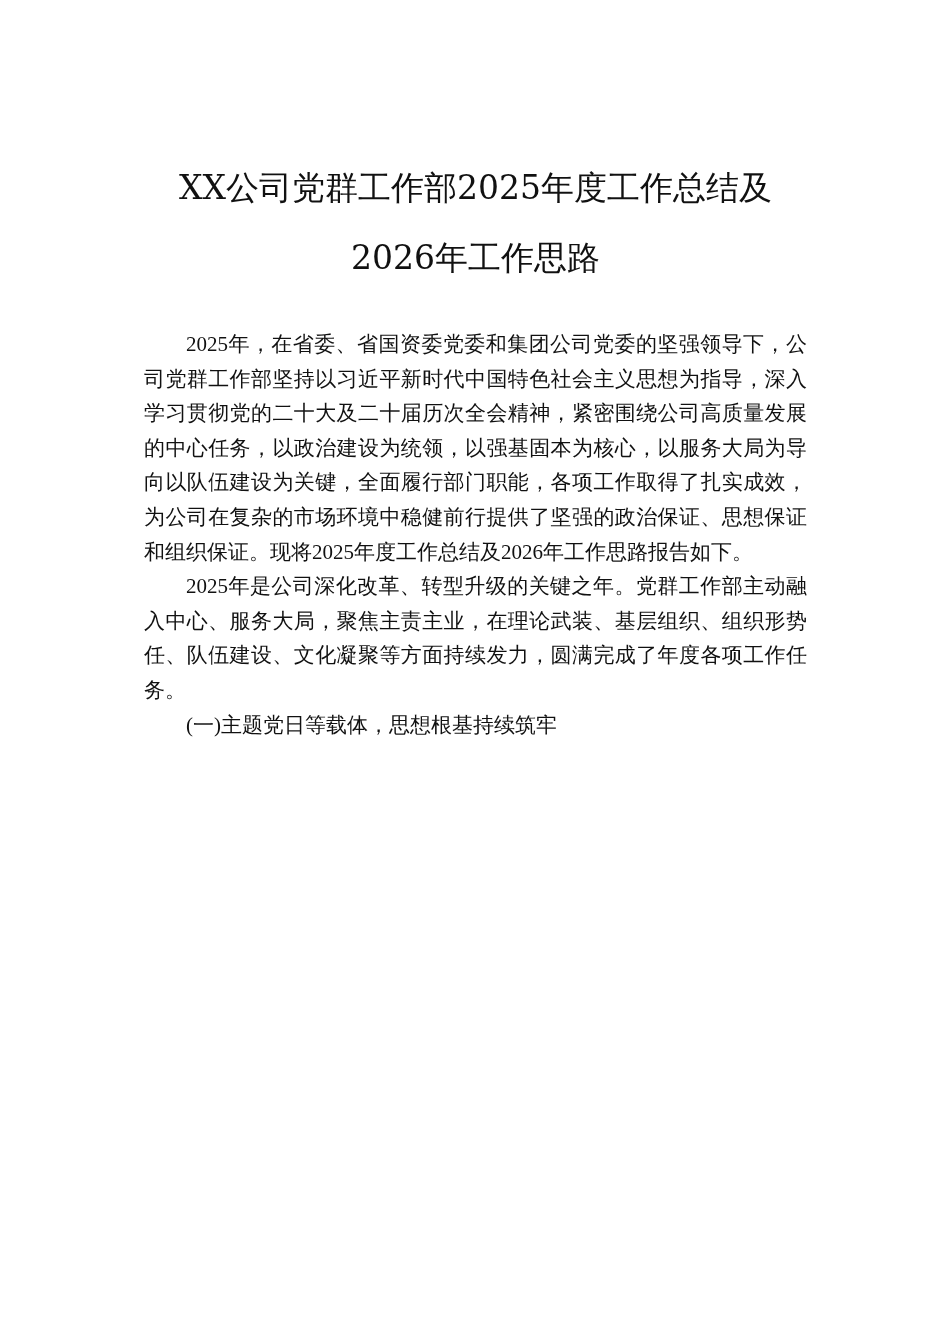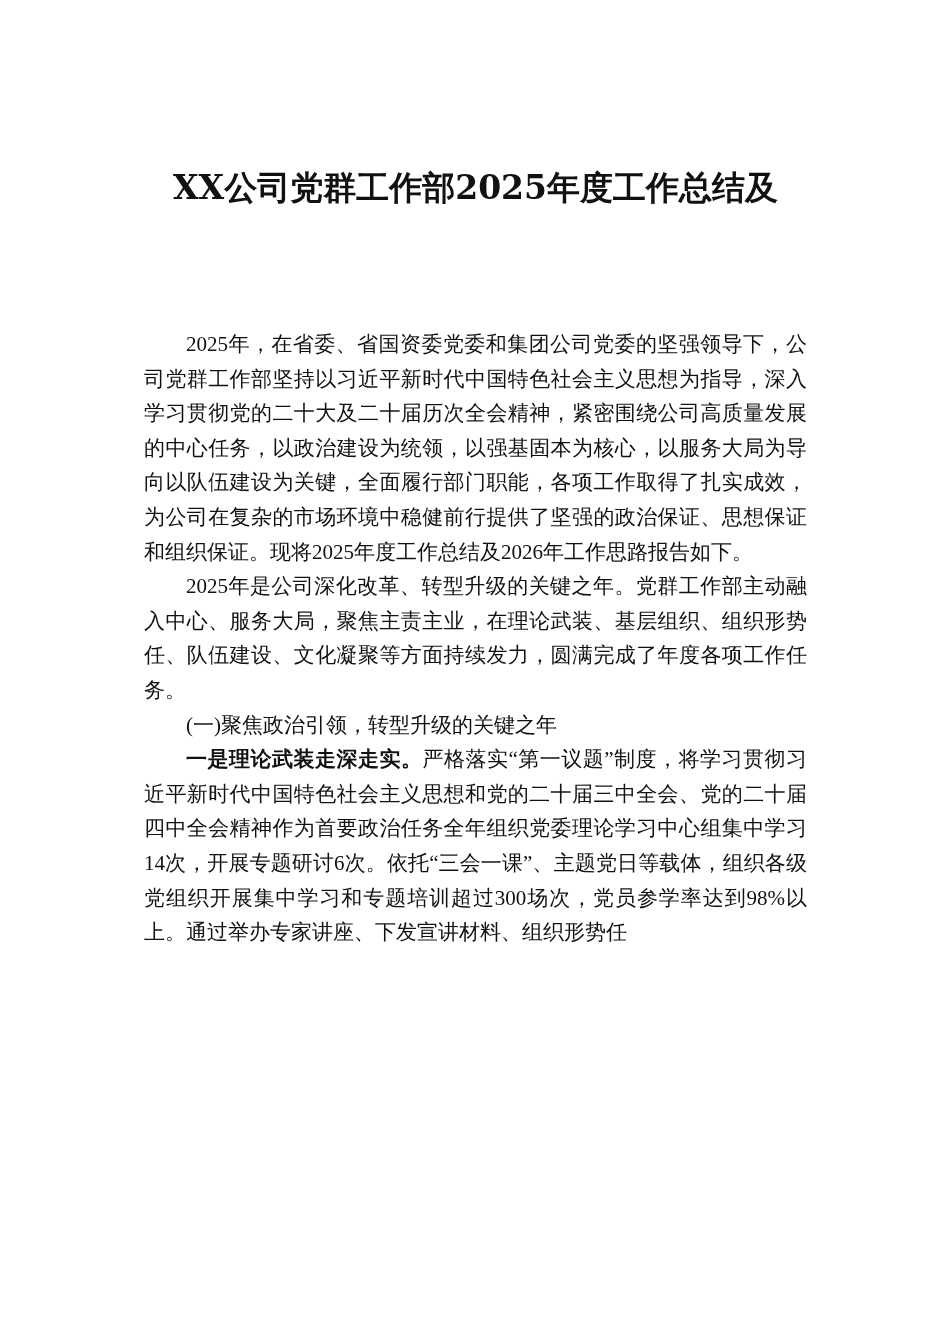--- a/index.html
+++ b/index.html
@@ -1,35 +1,35 @@
 <!DOCTYPE html>
 <html><head>
   <meta charset="utf-8">
   <style>
     html, body { margin: 0; padding: 0; background: #ffffff; }
     body { width: 950px; height: 1344px; overflow: hidden; position: relative;
            font-family: "DejaVu Serif", "Liberation Serif", serif; color: #111; }
     .page { position: absolute; left: 144px; top: 0; width: 663px; }
-    .title { text-align: center; font-size: 33px; line-height: 70px; margin: 0; font-weight: bold;
+    .title { text-align: center; font-size: 33px; line-height: 70px; margin: 0; font-weight: normal;
              position: absolute; left: 0; width: 663px; letter-spacing: 0px; }
     .title .l1 { display: block; }
     .title .l2 { display: block; }
     .body { position: absolute; left: 0; top: 327px; width: 663px; font-size: 21px; line-height: 34.6px;
             text-align: justify; text-justify: inter-character; font-family: Liberation Serif, serif; }
     .body p { margin: 0; text-indent: 2em; }
     .body p.heading { text-indent: 2em; }
     .bold { font-weight: bold; }
   </style>
 </head>
 <body>
 
 <div class="page">
   <h1 class="title" style="top:153px;">
     <span class="l1">XX公司党群工作部2025年度工作总结及</span>
+    <span class="l2">2026年工作思路</span>
   </h1>
 
   <div class="body">
     <p>2025年，在省委、省国资委党委和集团公司党委的坚强领导下，公司党群工作部坚持以习近平新时代中国特色社会主义思想为指导，深入学习贯彻党的二十大及二十届历次全会精神，紧密围绕公司高质量发展的中心任务，以政治建设为统领，以强基固本为核心，以服务大局为导向以队伍建设为关键，全面履行部门职能，各项工作取得了扎实成效，为公司在复杂的市场环境中稳健前行提供了坚强的政治保证、思想保证和组织保证。现将2025年度工作总结及2026年工作思路报告如下。</p>
     <p>2025年是公司深化改革、转型升级的关键之年。党群工作部主动融入中心、服务大局，聚焦主责主业，在理论武装、基层组织、组织形势任、队伍建设、文化凝聚等方面持续发力，圆满完成了年度各项工作任务。</p>
-    <p class="heading">(一)聚焦政治引领，转型升级的关键之年</p>
-    <p><span class="bold">一是理论武装走深走实。</span><span>严格落实“第一议题”制度，将学习贯彻习近平新时代中国特色社会主义思想和党的二十届三中全会、党的二十届四中全会精神作为首要政治任务全年组织党委理论学习中心组集中学习14次，开展专题研讨6次。依托“三会一课”、主题党日等载体，组织各级党组织开展集中学习和专题培训超过300场次，党员参学率达到98%以上。通过举办专家讲座、下发宣讲材料、组织形势任</span></p>
+    <p class="heading">(一)主题党日等载体，思想根基持续筑牢</p>
   </div>
 </div>
 
 </body></html>

